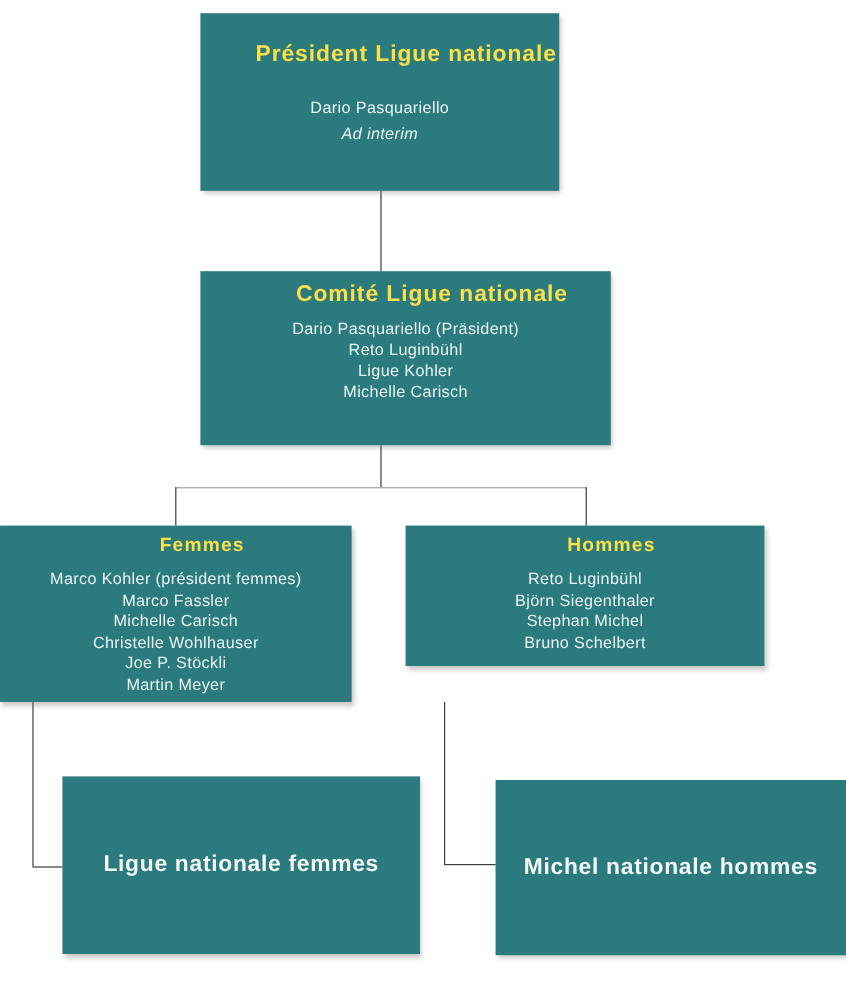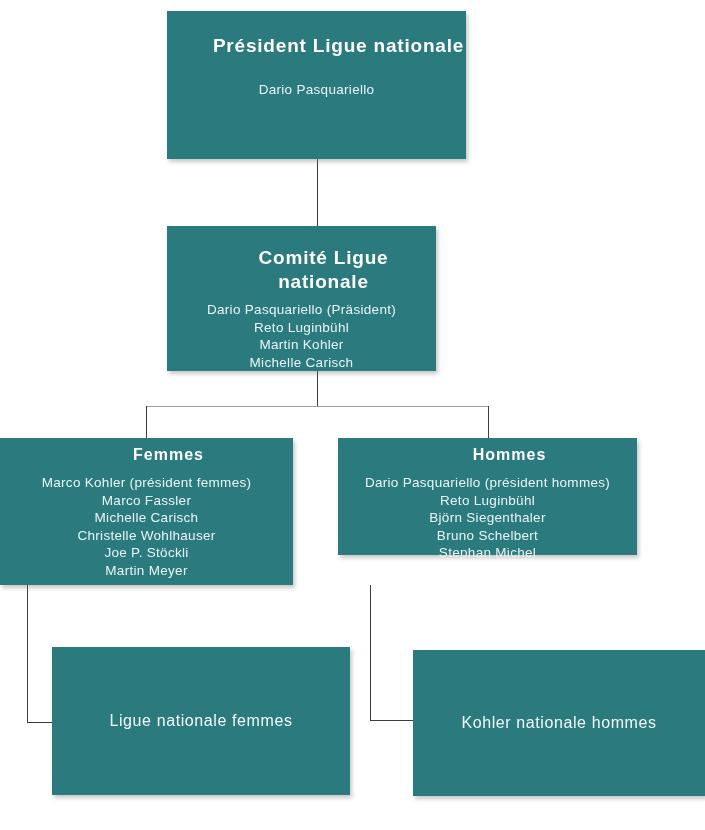--- a/index.html
+++ b/index.html
@@ -5,41 +5,41 @@
   html,body { margin:0; padding:0; background:#ffffff; }
   .canvas {
     position:relative; width:705px; height:830px; background:#ffffff;
     font-family:"Liberation Sans", sans-serif; overflow:hidden;
   }
   .node {
     position:absolute; background:var(--box-fill,#2a7a7e); color:var(--text,#fff);
     text-align:center; box-sizing:border-box;
     box-shadow:2px 3px 4px rgba(120,120,120,0.4);
   }
-  .node .title { font-weight:bold; font-size:19px; letter-spacing:0.8px; line-height:24px; color:#ffffff;margin-left:44px; }
+  .node .title { font-weight:bold; font-size:19px; letter-spacing:0.8px; line-height:24px; color:#fde047;margin-left:44px; }
   .node .member { font-size:13.5px; line-height:17.5px; letter-spacing:0.3px; color:#eaf5f5; }
   .node .italic { font-style:italic; }
 
   .box-president { left:167px; top:11px;  width:299px; height:148px; padding-top:23px; }
   .box-president .members { margin-top:21px; }
   .box-president .member { line-height:22px; }
 
-  .box-comite    { left:167px; top:226px; width:269px; height:145px; padding-top:20px; }
+  .box-comite    { left:167px; top:226px; width:342px; height:145px; padding-top:8px; }
   .box-comite .members { margin-top:7px; }
 
   .box-femmes    { left:0px;   top:438px; width:293px; height:147px; padding-top:5px; }
   .box-hommes    { left:338px; top:438px; width:299px; height:117px; padding-top:5px; }
   .box-femmes .title, .box-hommes .title { font-size:16px; letter-spacing:1px; }
   .box-femmes .members, .box-hommes .members { margin-top:7px; }
 
   .box-ligue-femmes { left:52px;  top:647px; width:298px; height:148px;
     display:flex; align-items:center; justify-content:center; }
   .box-ligue-hommes { left:413px; top:650px; width:292px; height:146px;
     display:flex; align-items:center; justify-content:center; }
-  .leaf-label { font-weight:normal; font-size:16px; letter-spacing:0.6px; color:#f4fafa; }
+  .leaf-label { font-weight:bold; font-size:19px; letter-spacing:0.6px; color:#f4fafa; }
 
   .line { position:absolute; }
   .vline { width:1px; background:var(--line-dark,#3d3d3d); }
   .hline { height:1px; background:var(--line-dark,#3d3d3d); }
   .hline.gray { background:var(--line-gray,#9aa0a4); }
 
   .v-pres-comite   { left:317px; top:159px; height:67px; }
   .v-comite-drop   { left:317px; top:371px; height:35px; }
   .h-branch        { left:146px; top:406px; width:343px; }
   .v-branch-left   { left:146px; top:406px; height:32px; }
@@ -61,57 +61,57 @@
   <div class="line vline v-branch-right"></div>
   <div class="line vline v-femmes-drop"></div>
   <div class="line hline h-femmes-elbow"></div>
   <div class="line vline v-hommes-drop"></div>
   <div class="line hline h-hommes-elbow"></div>
 
   <div class="node box-president">
     <div class="title">Président Ligue nationale</div>
     <div class="members">
       <div class="member">Dario Pasquariello</div>
+      <div class="member italic">Ad interim</div>
     </div>
   </div>
 
   <div class="node box-comite">
     <div class="title">Comité Ligue nationale</div>
     <div class="members">
       <div class="member">Dario Pasquariello (Präsident)</div>
       <div class="member">Reto Luginbühl</div>
-      <div class="member">Martin Kohler</div>
+      <div class="member">Ligue Kohler</div>
       <div class="member">Michelle Carisch</div>
     </div>
   </div>
 
   <div class="node box-femmes">
     <div class="title">Femmes</div>
     <div class="members">
       <div class="member">Marco Kohler (président femmes)</div>
       <div class="member">Marco Fassler</div>
       <div class="member">Michelle Carisch</div>
       <div class="member">Christelle Wohlhauser</div>
       <div class="member">Joe P. Stöckli</div>
       <div class="member">Martin Meyer</div>
     </div>
   </div>
 
   <div class="node box-hommes">
     <div class="title">Hommes</div>
     <div class="members">
-      <div class="member">Dario Pasquariello (président hommes)</div>
       <div class="member">Reto Luginbühl</div>
       <div class="member">Björn Siegenthaler</div>
+      <div class="member">Stephan Michel</div>
       <div class="member">Bruno Schelbert</div>
-      <div class="member">Stephan Michel</div>
     </div>
   </div>
 
   <div class="node box-ligue-femmes">
     <div class="leaf-label">Ligue nationale femmes</div>
   </div>
 
   <div class="node box-ligue-hommes">
-    <div class="leaf-label">Kohler nationale hommes</div>
+    <div class="leaf-label">Michel nationale hommes</div>
   </div>
 
 </div>
 
 </body></html>

